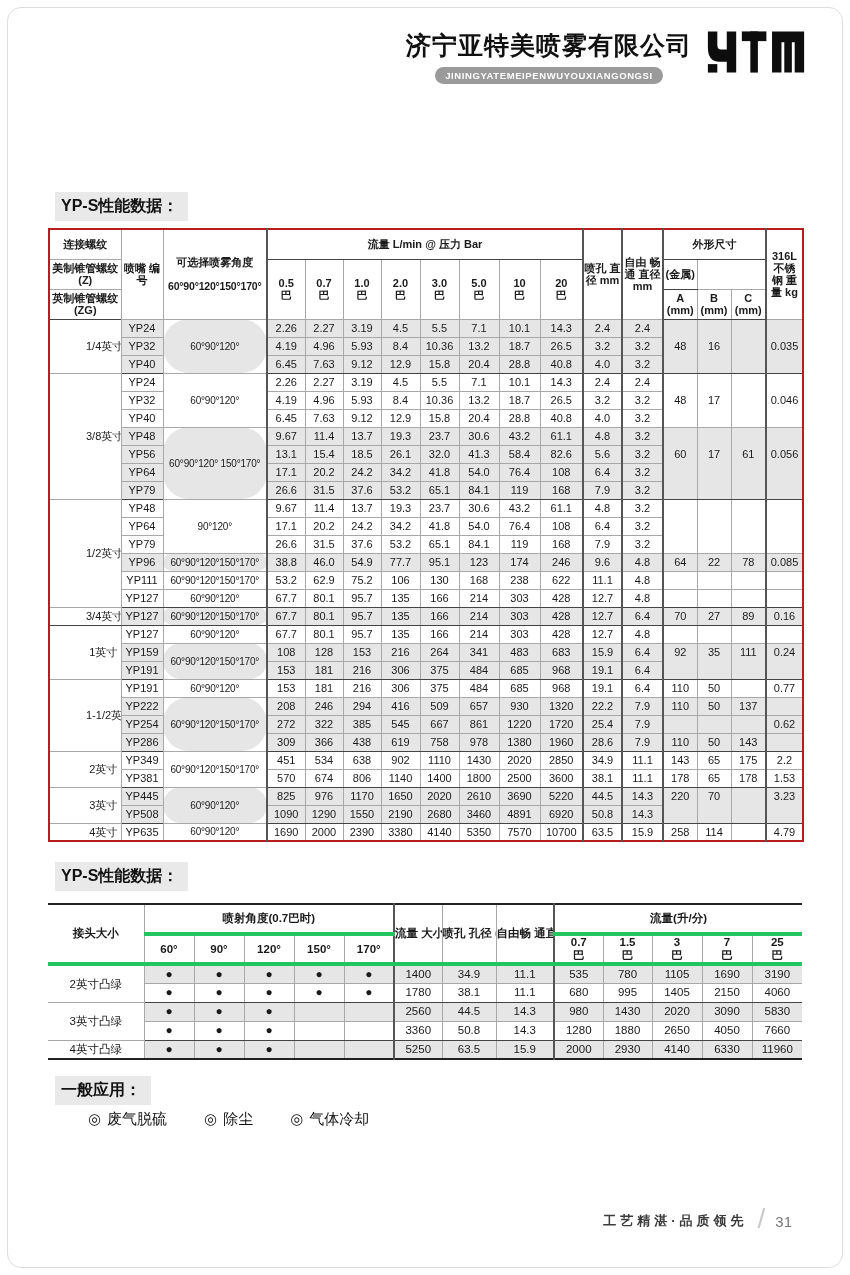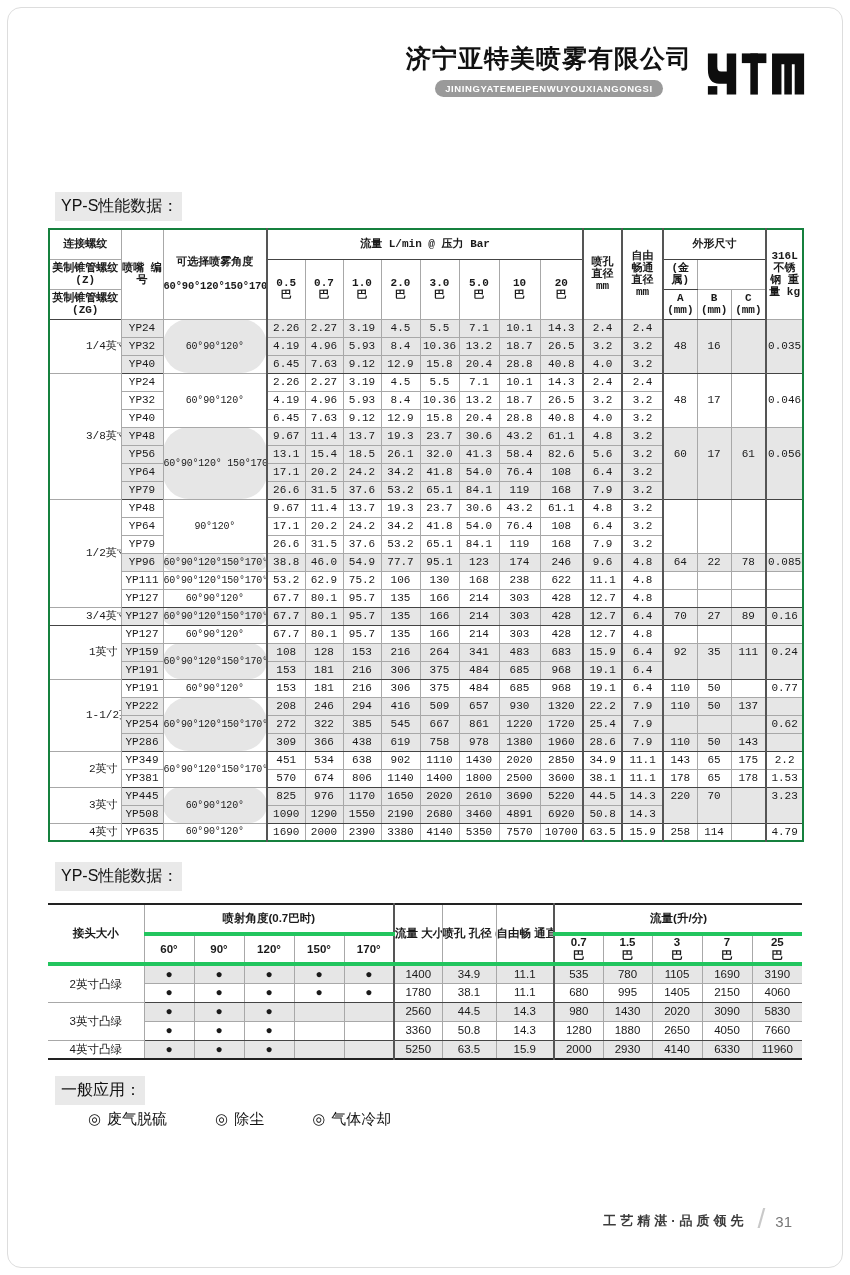--- a/index.html
+++ b/index.html
@@ -4,43 +4,43 @@
 <style>
   html,body{margin:0;padding:0;}
   body{
     width:850px;height:1275px;position:relative;background:#fff;
     font-family:"Liberation Sans","DejaVu Sans",sans-serif;color:#1a1a1a;
     overflow:hidden;
   }
   .page-frame{position:absolute;inset:7px;border:1px solid #ddd;border-radius:14px;pointer-events:none;}
 
   
-  .hdr{position:absolute;top:42px;right:44px;display:flex;align-items:flex-end;gap:14px;}
+  .hdr{position:absolute;top:29px;right:44px;display:flex;align-items:flex-start;gap:14px;}
   .hdr-text{text-align:center;}
   .company-cn{font-size:25px;font-weight:bold;letter-spacing:1px;color:#111;white-space:nowrap;}
   .company-pill{
     margin-top:5px;display:inline-block;background:#9a9a9a;color:#fff;
     font-size:9.5px;font-weight:bold;letter-spacing:.6px;
     padding:3px 10px;border-radius:10px;white-space:nowrap;
   }
   .logo svg{display:block;}
 
   
   .sec{
     position:absolute;left:55px;background:#e9e9e9;color:#111;
-    font-size:16px;font-weight:normal;padding:4px 4px 4px 6px;white-space:nowrap;
+    font-size:16px;font-weight:bold;padding:4px 10px 4px 6px;white-space:nowrap;
   }
 
   
   table{border-collapse:collapse;table-layout:fixed;}
   td{padding:0;text-align:center;vertical-align:middle;overflow:hidden;}
   .ml{white-space:pre-line;line-height:1.15;}
 
   
-  .t1{position:absolute;left:48px;top:228px;width:754px;border:2px solid #15803d;font-family:Liberation Mono, monospace;}
+  .t1{position:absolute;left:48px;top:228px;width:754px;border:2px solid #b91c1c;}
   .t1 td{border:1px solid #a8a8a8;font-size:11px;line-height:1.1;white-space:nowrap;}
   .t1 thead td{font-weight:bold;font-size:11px;white-space:normal;}
   .t1 thead tr{height:30px;}
   .t1 tbody tr{height:18px;}
   .t1 tr.shade td{background:#e6e6e6;}
   .t1 tr td.szcell{background:#fff;font-size:11px;padding-left:36px;}
   .t1 td.angcell{font-size:10px;letter-spacing:-0.2px;border-radius:26px;}
   .t1 td.dims{border-top:none;border-bottom:none;}
   .t1 td.dtop{border-top:1px solid #a8a8a8;}
   .t1 tr.gend td{border-bottom:1px solid #444;}
@@ -58,21 +58,21 @@
   .t2 tbody tr{height:19px;}
   .t2 tr.shade td{background:#e6e6e6;}
   .t2 tr td.lblcell{background:#fff;border-left:none;}
   .t2 td.last{border-right:none;}
   .t2 thead tr.r2 td, .t2 thead td.hbot{border-bottom:4px solid #22c55e;}
   .t2 tr.gend td{border-bottom:1px solid #444;}
   .t2 td.sep{border-left:2px solid #555;}
   .t2 td.dot{font-size:12px;}
 
   
-  .apps{position:absolute;left:88px;top:1110px;display:flex;gap:48px;font-size:15px;color:#111;}
+  .apps{position:absolute;left:88px;top:1110px;display:flex;gap:37px;font-size:15px;color:#111;}
   .app{white-space:nowrap;}
   .app .ring{font-size:15px;margin-right:6px;}
 
   
   .foot{position:absolute;top:1205px;right:58px;display:flex;align-items:center;gap:10px;}
   .foot .slogan{font-size:13px;font-weight:bold;letter-spacing:4px;color:#3c3c3c;}
   .foot .slash{font-size:28px;color:#c9c9c9;font-weight:200;transform:translateY(-2px);}
   .foot .pageno{font-size:15px;color:#777;}
 </style>
 </head>

